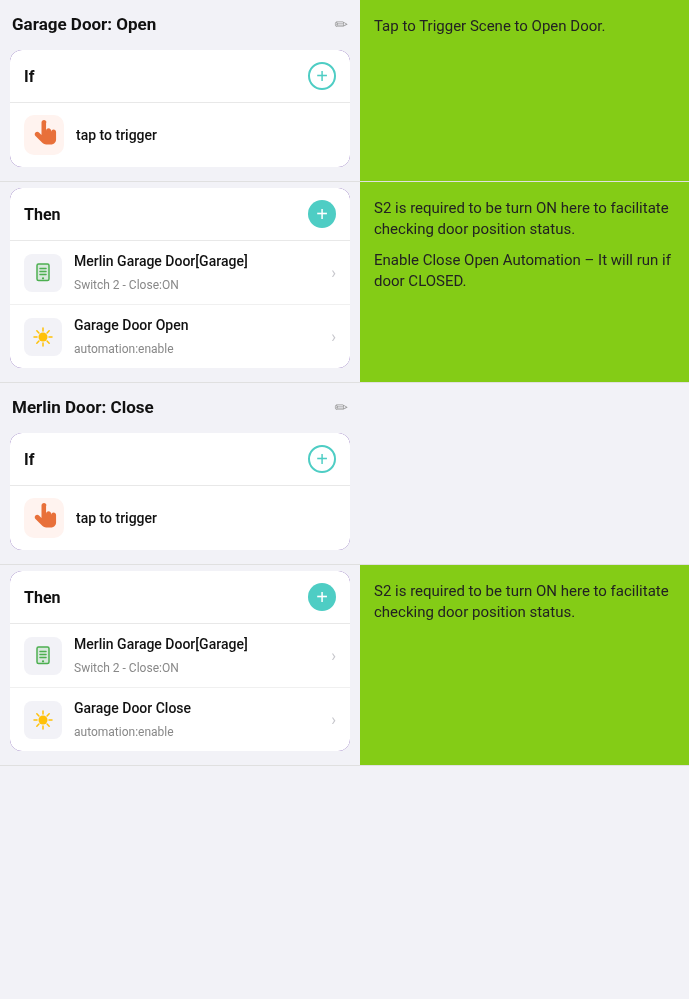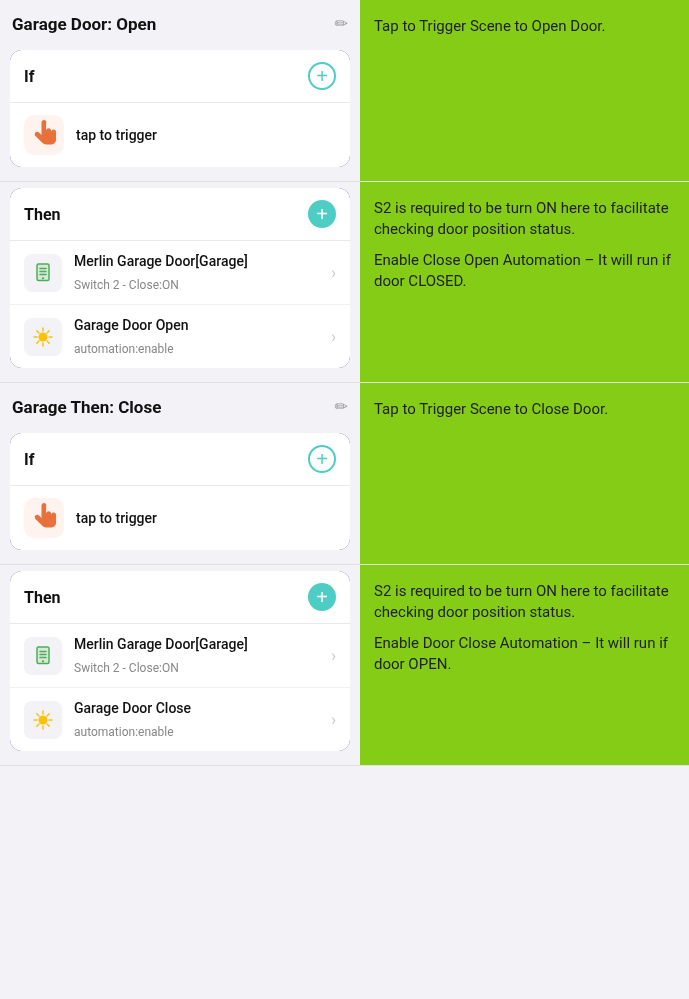--- a/index.html
+++ b/index.html
@@ -34,21 +34,21 @@
       line-height: 1.4;
     }
 
     .right-panel p {
       margin-bottom: 10px;
     }
 
     
     .scene-title-bar {
       display: flex;
-      align-items: flex-start;
+      align-items: center;
       justify-content: space-between;
       padding: 14px 12px 10px 12px;
       background: #f2f2f7;
     }
 
     .scene-title {
       font-size: 17px;
       font-weight: 700;
       color: #111;
     }
@@ -270,21 +270,21 @@
   <div class="right-panel">
     <p>S2 is required to be turn ON here to facilitate checking door position status.</p>
     <p>Enable Close Open Automation – It will run if door CLOSED.</p>
   </div>
 </div>
 
 <div class="section-row">
   <div class="left-panel">
 
     <div class="scene-title-bar">
-      <span class="scene-title">Garage Then: Close</span>
+      <span class="scene-title">Merlin Door: Close</span>
       <span class="edit-icon">✏</span>
     </div>
 
     <div class="card-block">
       <div class="card-header">
         <span class="card-header-label">If</span>
         <button class="add-btn add-btn-outline">
           <span>+</span>
         </button>
       </div>
@@ -294,23 +294,20 @@
           <svg viewBox="0 0 32 32" fill="none" xmlns="http://www.w3.org/2000/svg">
             <path d="M18 6c0-1.1-.9-2-2-2s-2 .9-2 2v10l-2-2c-.78-.78-2.05-.78-2.83 0-.78.78-.78 2.05 0 2.83l5.66 5.66c.75.75 1.77 1.17 2.83 1.17h4c2.21 0 4-1.79 4-4v-6c0-1.1-.9-2-2-2s-2 .9-2 2v-1c0-1.1-.9-2-2-2s-2 .9-2 2V6z" fill="#E8703A"></path>
           </svg>
         </div>
         <div class="item-text">
           <div class="item-title">tap to trigger</div>
         </div>
       </div>
     </div>
     <div class="bottom-spacer"></div>
-  </div>
-  <div class="right-panel">
-    <span>Tap to Trigger Scene to Close Door.</span>
   </div>
 </div>
 
 <div class="section-row">
   <div class="left-panel">
     <div class="card-block">
       <div class="card-header">
         <span class="card-header-label">Then</span>
         <button class="add-btn add-btn-teal">
           <span>+</span>
@@ -354,15 +351,14 @@
           <div class="item-title">Garage Door Close</div>
           <div class="item-subtitle">automation:enable</div>
         </div>
         <span class="chevron">›</span>
       </div>
     </div>
     <div class="bottom-spacer"></div>
   </div>
   <div class="right-panel">
     <p>S2 is required to be turn ON here to facilitate checking door position status.</p>
-    <p>Enable Door Close Automation – It will run if door OPEN.</p>
   </div>
 </div>
 
 </body></html>

